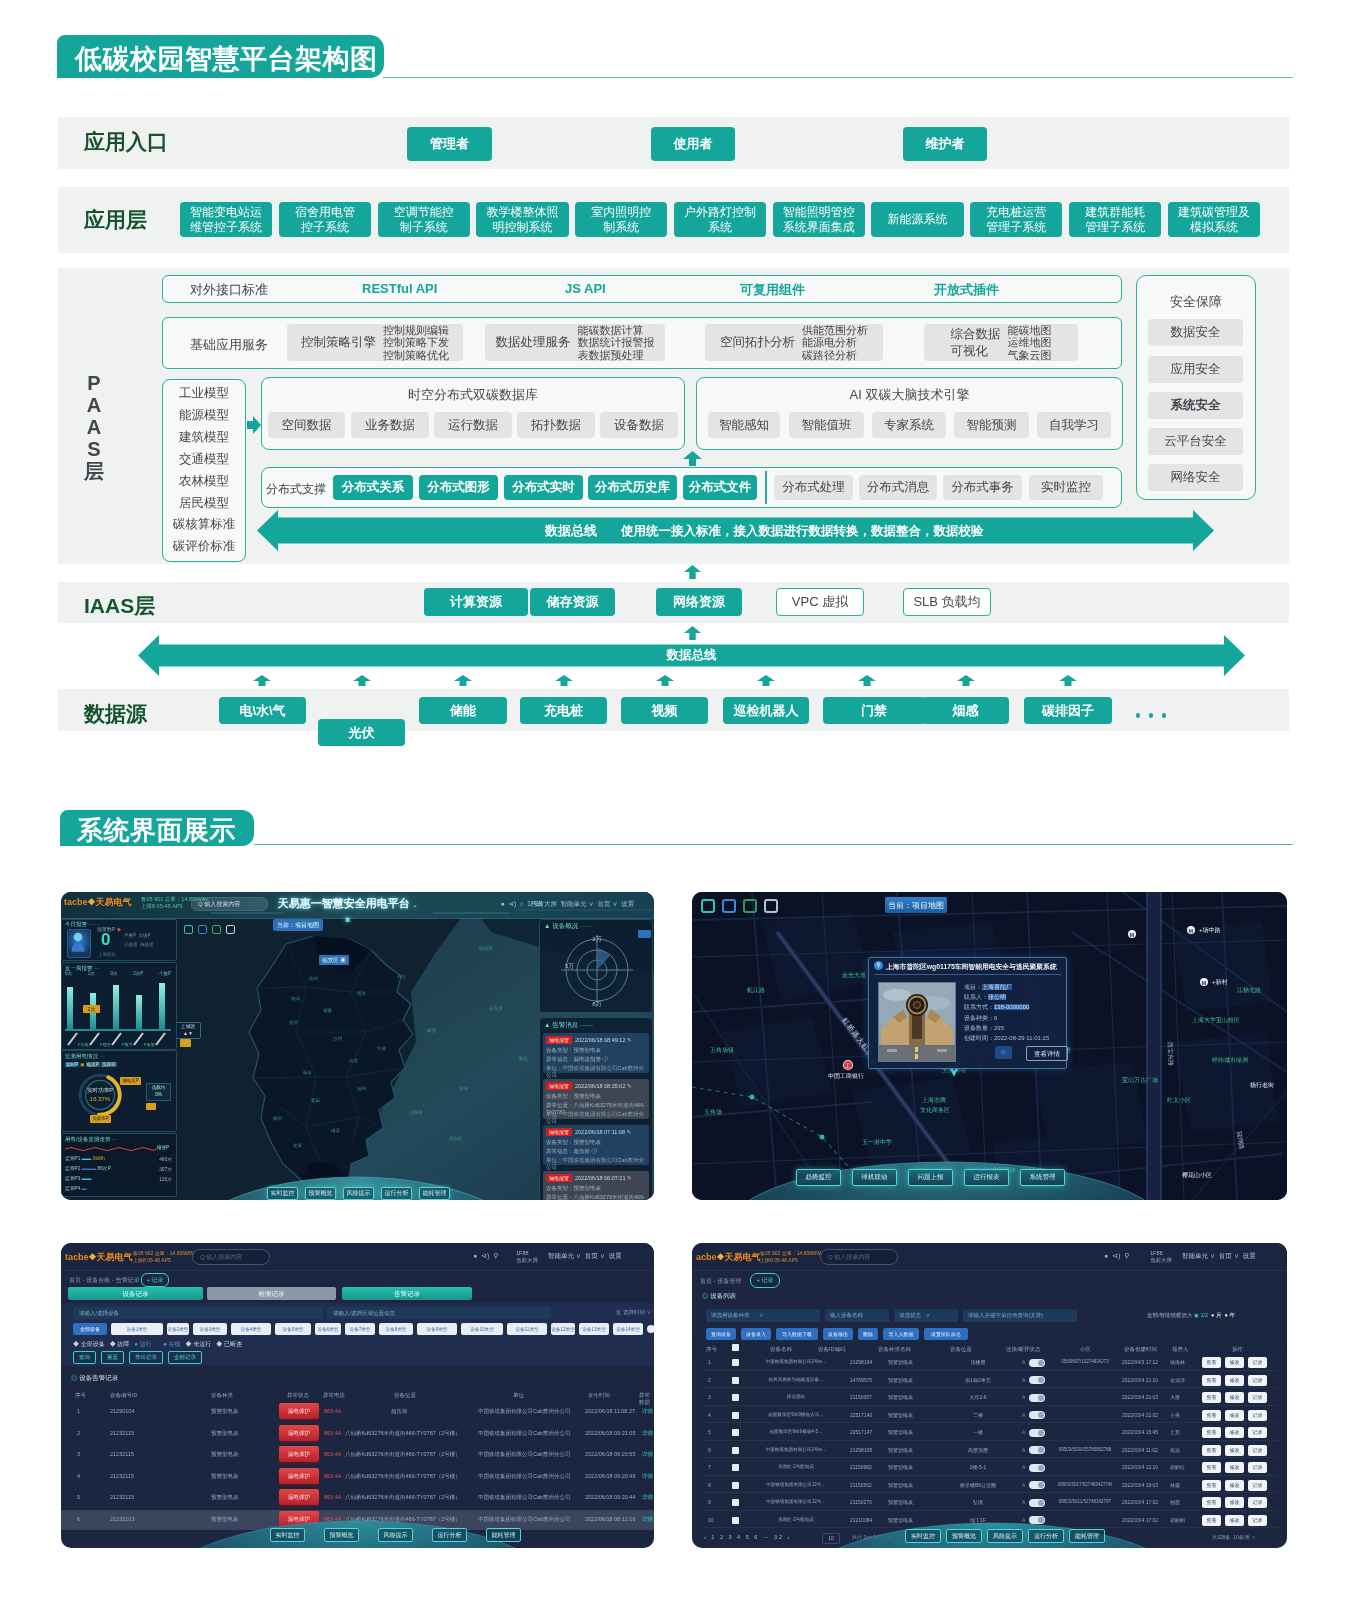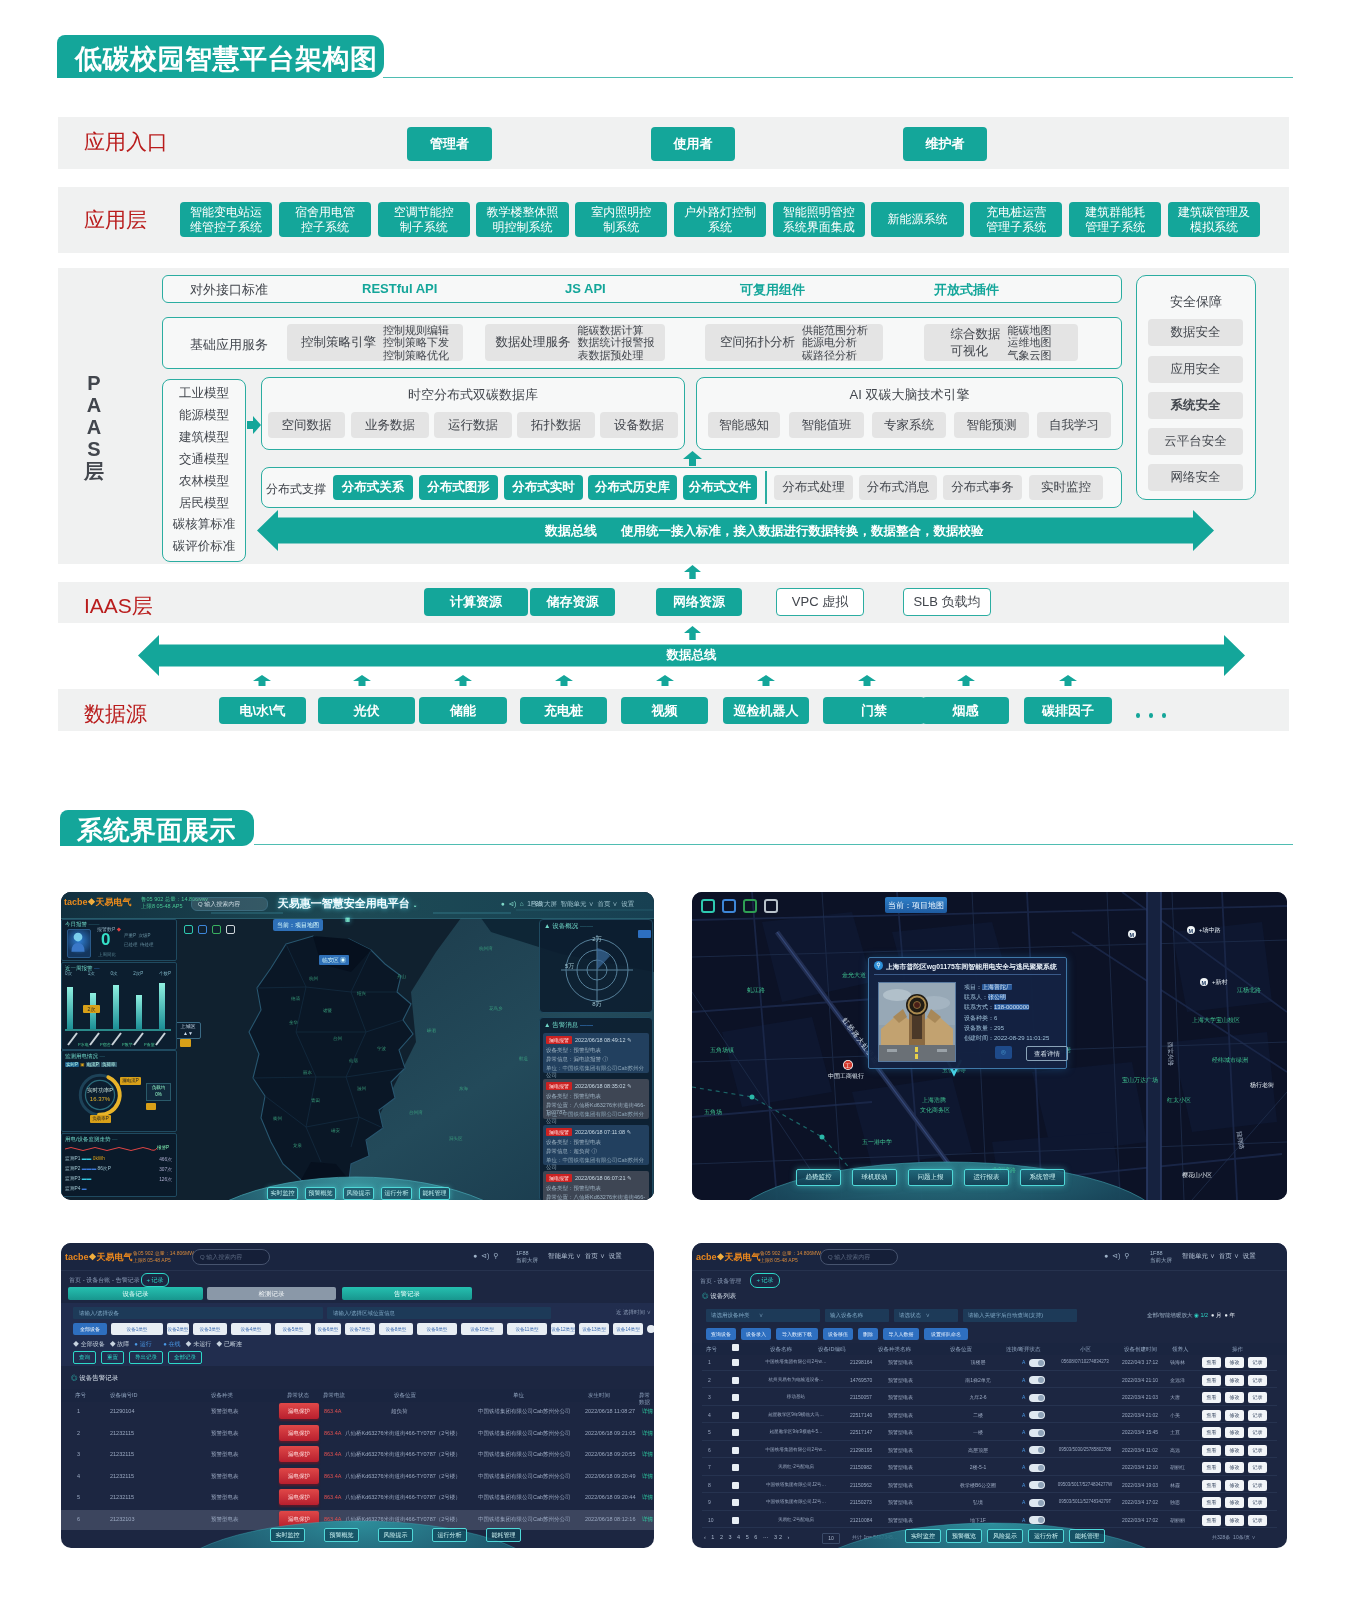--- a/index.html
+++ b/index.html
@@ -1,19 +1,19 @@
 <!DOCTYPE html>
 <html><head>
 <meta charset="utf-8">
 <style>
   html,body{margin:0;padding:0;background:#fff;}
   body{width:1350px;height:1606px;position:relative;font-family:"Liberation Sans",sans-serif;overflow:hidden;}
   .abs{position:absolute;}
   .band{position:absolute;left:58px;width:1231px;background:#f0f1f1;}
-  .rowlab{position:absolute;left:84px;font-size:21px;font-weight:normal;color:#b91c1c;}
+  .rowlab{position:absolute;left:84px;font-size:21px;font-weight:bold;color:#14532d;}
   .tealbtn{position:absolute;background:#14a69a;color:#fff;border-radius:4px;display:flex;align-items:center;justify-content:center;text-align:center;font-size:13px;font-weight:bold;}
   .appbtn{background:#14a69a;color:#fff;border-radius:4px;display:flex;align-items:center;justify-content:center;text-align:center;font-size:12px;line-height:1.25;font-weight:500;}
   .obox{position:absolute;border:1.5px solid #2bada1;border-radius:6px;background:#f7f8f8;box-sizing:border-box;}
   .pill{position:absolute;background:#e4e4e4;border-radius:4px;display:flex;align-items:center;justify-content:center;font-size:13px;color:#42464d;}
   .dtx{color:#42464d;}
   .ttx{color:#14a69a;}
   .alarmcard{position:absolute;left:3px;width:106px;height:40px;border-radius:2px;}
   .alarmcard .rb{position:absolute;left:3px;top:3px;width:26px;height:8px;background:#cc2222;border-radius:1px;color:#ffdddd;font-size:5px;text-align:center;line-height:8px;}
   .alarmcard .tm{position:absolute;left:32px;top:4px;font-size:5.5px;color:#c8d8e4;}
   .alarmcard .l1{position:absolute;left:3px;top:14px;font-size:5.5px;color:#9fb3c3;}
@@ -178,21 +178,21 @@
 <svg class="abs" style="left:957px;top:675px;" width="18" height="11" viewBox="0 0 18 11">
     <path d="M9 0 L18 6 L12.5 6 L12.5 11 L5.5 11 L5.5 6 L0 6 Z" fill="#14a69a"></path>
   </svg>
 <svg class="abs" style="left:1059px;top:675px;" width="18" height="11" viewBox="0 0 18 11">
     <path d="M9 0 L18 6 L12.5 6 L12.5 11 L5.5 11 L5.5 6 L0 6 Z" fill="#14a69a"></path>
   </svg>
 
 <div class="band" style="top:689px;height:42px;"></div>
 <div class="rowlab" style="top:700px;">数据源</div>
 <div class="tealbtn" style="left:219px;top:697px;width:87px;height:27px;">电\水\气</div>
-<div class="tealbtn" style="left:318px;top:697px;width:97px;height:27px;">光伏</div>
+<div class="tealbtn" style="left:318px;top:719px;width:87px;height:27px;">光伏</div>
 <div class="tealbtn" style="left:419px;top:697px;width:88px;height:27px;">储能</div>
 <div class="tealbtn" style="left:520px;top:697px;width:87px;height:27px;">充电桩</div>
 <div class="tealbtn" style="left:621px;top:697px;width:87px;height:27px;">视频</div>
 <div class="tealbtn" style="left:723px;top:697px;width:86px;height:27px;">巡检机器人</div>
 <div class="tealbtn" style="left:823px;top:697px;width:102px;height:27px;">门禁</div>
 <div class="tealbtn" style="left:922px;top:697px;width:87px;height:27px;">烟感</div>
 <div class="tealbtn" style="left:1024px;top:697px;width:88px;height:27px;">碳排因子</div>
 <div class="abs" style="left:1136px;top:713px;width:30px;display:flex;gap:9px;">
   <i style="width:4.5px;height:4.5px;border-radius:50%;background:#14a69a;"></i>
   <i style="width:4.5px;height:4.5px;border-radius:50%;background:#14a69a;"></i>

